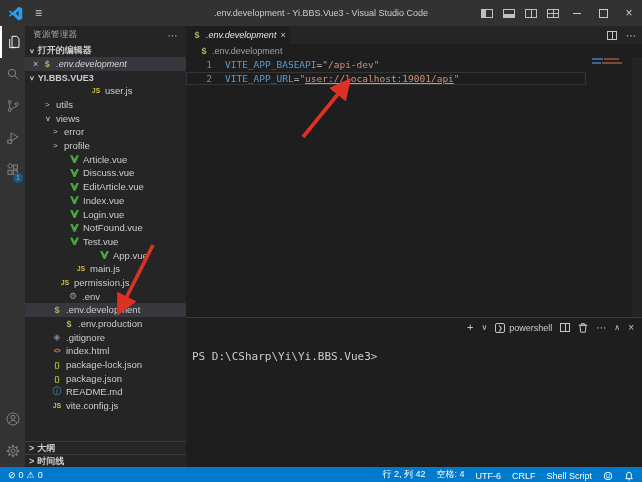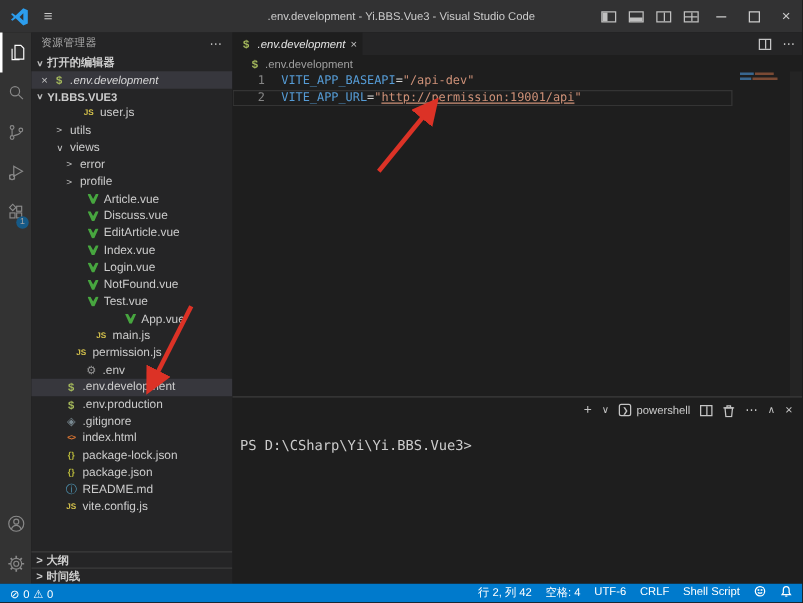--- a/index.html
+++ b/index.html
@@ -112,21 +112,21 @@
   .shell-chip{ display:flex; align-items:center; gap:4px; }
   .shell-ic{ width:10px; height:10px; border:1px solid #c5c5c5; border-radius:2px; font-size:6px; display:flex; align-items:center; justify-content:center; color:#c5c5c5; }
   .shell-chip .shell-name{ font-size:9px; color:#cccccc; }
   .term-body{ flex:1; padding:8px 0 0 6px; font-family:"DejaVu Sans Mono", monospace; font-size:11px; color:#cccccc; }
   
   .statusbar{
     position:absolute; left:0; right:0; bottom:0; height:15px; background:#007acc; color:#ffffff;
     display:flex; align-items:center; font-size:9px; padding:0 8px; gap:10px;
   }
   .sb-left{ display:flex; align-items:center; gap:8px; }
-  .sb-right{ margin-left:auto; display:flex; align-items:flex-start; gap:11px; }
+  .sb-right{ margin-left:auto; display:flex; align-items:flex-end; gap:11px; }
   .stat-item{ display:flex; align-items:center; gap:3px; }
   .stat-ic{ font-size:9px; }
   .statusbar svg{ width:10px; height:10px; stroke:#ffffff; fill:none; stroke-width:1.2; }
   
   .overlay{ position:absolute; inset:0; pointer-events:none; }
 </style>
 </head>
 <body>
 
 <div class="app">
@@ -221,21 +221,21 @@
         <span class="close-x">×</span>
         <span class="ficon icon-shell"></span>
         <span class="fname">.env.development</span>
       </div>
       <div class="sb-section">
         <span class="tw">∨</span>
         <span>YI.BBS.VUE3</span>
       </div>
       <div class="tree">
 
-      <div class="tree-row" style="padding-left: 30px;">
+      <div class="tree-row" style="padding-left: 30px; margin-left: 25px;">
             <span class="twisty" style="visibility: hidden;"></span>
             <span class="ficon icon-js"></span>
             <span class="lbl">user.js</span>
           </div>
           <div class="tree-row" style="padding-left: 20px;">
             <span class="twisty">&gt;</span>
 
             <span class="lbl">utils</span>
           </div>
           <div class="tree-row" style="padding-left: 20px;">
@@ -306,21 +306,21 @@
           <div class="tree-row" style="padding-left: 32px;">
             <span class="twisty" style="visibility: hidden;"></span>
             <span class="ficon icon-gear"></span>
             <span class="lbl">.env</span>
           </div>
           <div class="tree-row selected" style="padding-left: 16px;">
             <span class="twisty" style="visibility: hidden;"></span>
             <span class="ficon icon-shell"></span>
             <span class="lbl">.env.development</span>
           </div>
-          <div class="tree-row" style="padding-left: 16px;">
+          <div class="tree-row" style="padding-left: 28px;">
             <span class="twisty" style="visibility: hidden;"></span>
             <span class="ficon icon-shell"></span>
             <span class="lbl">.env.production</span>
           </div>
           <div class="tree-row" style="padding-left: 16px;">
             <span class="twisty" style="visibility: hidden;"></span>
             <span class="ficon icon-git"></span>
             <span class="lbl">.gitignore</span>
           </div>
           <div class="tree-row" style="padding-left: 16px;">
@@ -391,21 +391,21 @@
             <span class="tok-op">=</span>
             <span class="tok-str">"/api-dev"</span>
             <span class="tok-link"></span>
             <span class="tok-str"></span>
           </div>
           <div class="code-line current">
             <span class="ln">2</span>
             <span class="tok-key">VITE_APP_URL</span>
             <span class="tok-op">=</span>
             <span class="tok-str">"</span>
-            <span class="tok-link">http://permission:19001/api</span>
+            <span class="tok-link">user://localhost:19001/api</span>
             <span class="tok-str">"</span>
           </div>
         </div>
 
       <div class="panel">
         <div class="panel-tabs">
 
         <span class="ptab"></span>
             <span class="ptab"></span>
             <span class="ptab"></span>

